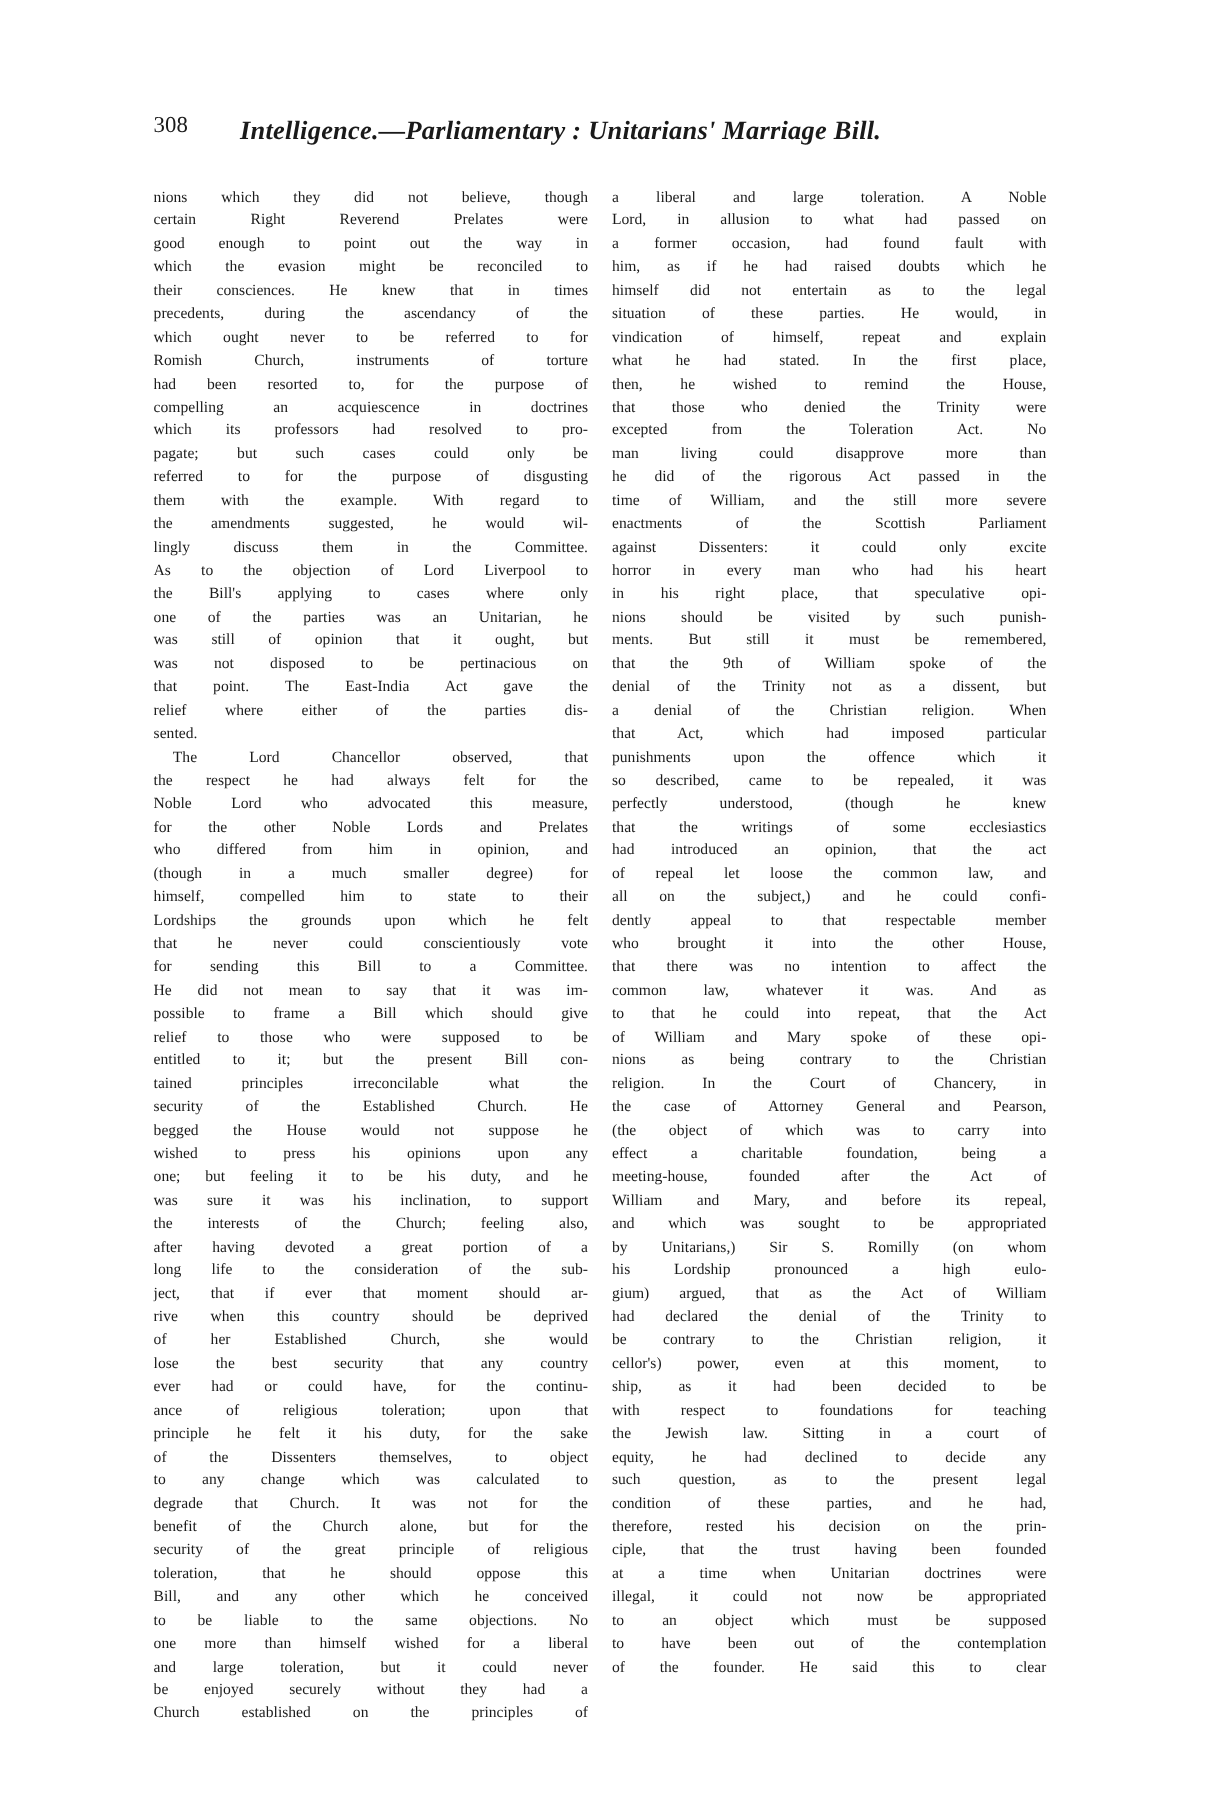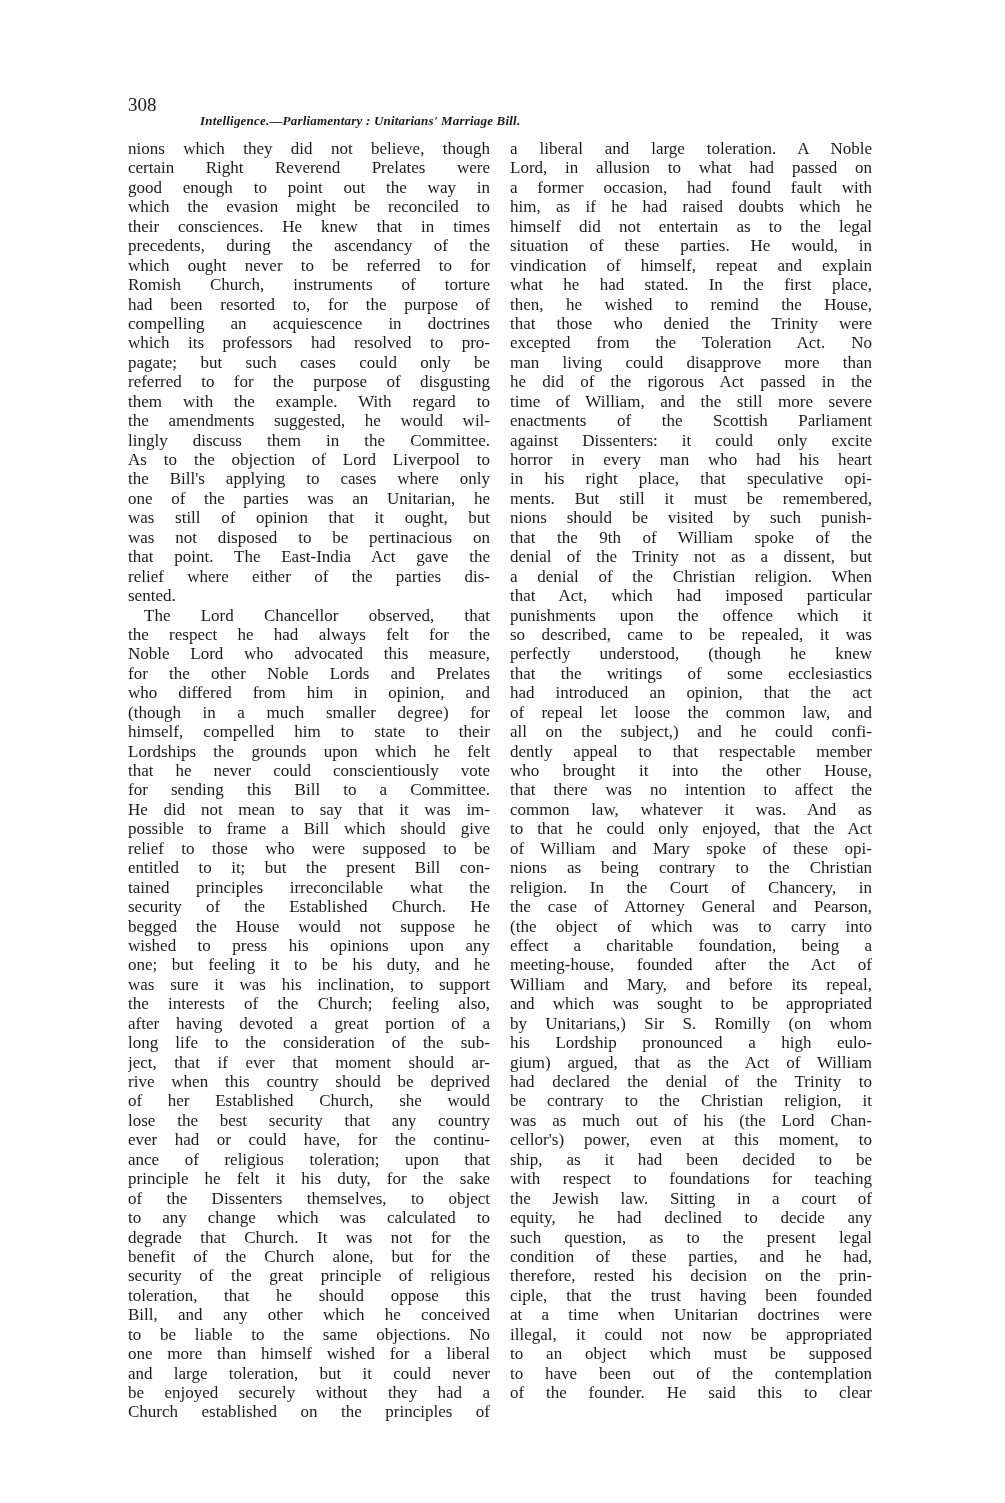--- a/index.html
+++ b/index.html
@@ -1,23 +1,23 @@
 <!DOCTYPE html>
 <html><head>
 <meta charset="utf-8">
 <style>
   html, body { margin: 0; padding: 0; background: #ffffff; }
   body { width: 1005px; height: 1503px; position: relative; overflow: hidden;
          font-family: "Liberation Serif", "DejaVu Serif", serif; color: #1a1a1a; }
   .running-head { position: absolute; top: 92px; left: 128px; width: 760px; height: 26px;
                   font-size: 19px; line-height: 26px; }
   .page-number { position: absolute; left: 0; top: 0; font-size: 19px; }
-  .running-title { position: absolute; left: 72px; top: 16px; font-style: italic; font-weight: bold;
-                   font-size: 13px; letter-spacing: 0.2px; }
-  .column { position: absolute; top: 139px; width: 362px; font-size: 17px; line-height: 19.45px; }
+  .running-title { position: absolute; left: 72px; top: 4px; font-style: italic; font-weight: bold;
+                   font-size: 22px; letter-spacing: 0.2px; }
+  .column { position: absolute; top: 154px; width: 362px; font-size: 13px; line-height: 19.45px; }
   .col-left { left: 128px; }
   .col-right { left: 510px; }
   .line { display: block; white-space: nowrap; text-align: justify; text-align-last: justify;
           height: 19.45px; overflow: hidden; }
   .line.last { text-align-last: left; }
   .line.indent { padding-left: 16px; }
 </style>
 </head>
 <body>
 
@@ -106,53 +106,52 @@
     <span class="line">then, he wished to remind the House,</span>
     <span class="line">that those who denied the Trinity were</span>
     <span class="line">excepted from the Toleration Act. No</span>
     <span class="line">man living could disapprove more than</span>
     <span class="line">he did of the rigorous Act passed in the</span>
     <span class="line">time of William, and the still more severe</span>
     <span class="line">enactments of the Scottish Parliament</span>
     <span class="line">against Dissenters: it could only excite</span>
     <span class="line">horror in every man who had his heart</span>
     <span class="line">in his right place, that speculative opi-</span>
+    <span class="line">nions should be visited by such punish-</span>
     <span class="line">ments. But still it must be remembered,</span>
-    <span class="line">nions should be visited by such punish-</span>
     <span class="line">that the 9th of William spoke of the</span>
     <span class="line">denial of the Trinity not as a dissent, but</span>
     <span class="line">a denial of the Christian religion. When</span>
     <span class="line">that Act, which had imposed particular</span>
     <span class="line">punishments upon the offence which it</span>
     <span class="line">so described, came to be repealed, it was</span>
     <span class="line">perfectly understood, (though he knew</span>
     <span class="line">that the writings of some ecclesiastics</span>
     <span class="line">had introduced an opinion, that the act</span>
     <span class="line">of repeal let loose the common law, and</span>
     <span class="line">all on the subject,) and he could confi-</span>
     <span class="line">dently appeal to that respectable member</span>
     <span class="line">who brought it into the other House,</span>
     <span class="line">that there was no intention to affect the</span>
     <span class="line">common law, whatever it was. And as</span>
-    <span class="line">to that he could only enjoyed, that the Act</span>
+    <span class="line">to that he could into repeat, that the Act</span>
     <span class="line">of William and Mary spoke of these opi-</span>
     <span class="line">nions as being contrary to the Christian</span>
     <span class="line">religion. In the Court of Chancery, in</span>
     <span class="line">the case of Attorney General and Pearson,</span>
     <span class="line">(the object of which was to carry into</span>
     <span class="line">effect a charitable foundation, being a</span>
     <span class="line">meeting-house, founded after the Act of</span>
     <span class="line">William and Mary, and before its repeal,</span>
     <span class="line">and which was sought to be appropriated</span>
     <span class="line">by Unitarians,) Sir S. Romilly (on whom</span>
     <span class="line">his Lordship pronounced a high eulo-</span>
     <span class="line">gium) argued, that as the Act of William</span>
     <span class="line">had declared the denial of the Trinity to</span>
     <span class="line">be contrary to the Christian religion, it</span>
-    <span class="line">was as much out of his (the Lord Chan-</span>
     <span class="line">cellor's) power, even at this moment, to</span>
     <span class="line">ship, as it had been decided to be</span>
     <span class="line">with respect to foundations for teaching</span>
     <span class="line">the Jewish law. Sitting in a court of</span>
     <span class="line">equity, he had declined to decide any</span>
     <span class="line">such question, as to the present legal</span>
     <span class="line">condition of these parties, and he had,</span>
     <span class="line">therefore, rested his decision on the prin-</span>
     <span class="line">ciple, that the trust having been founded</span>
     <span class="line">at a time when Unitarian doctrines were</span>

